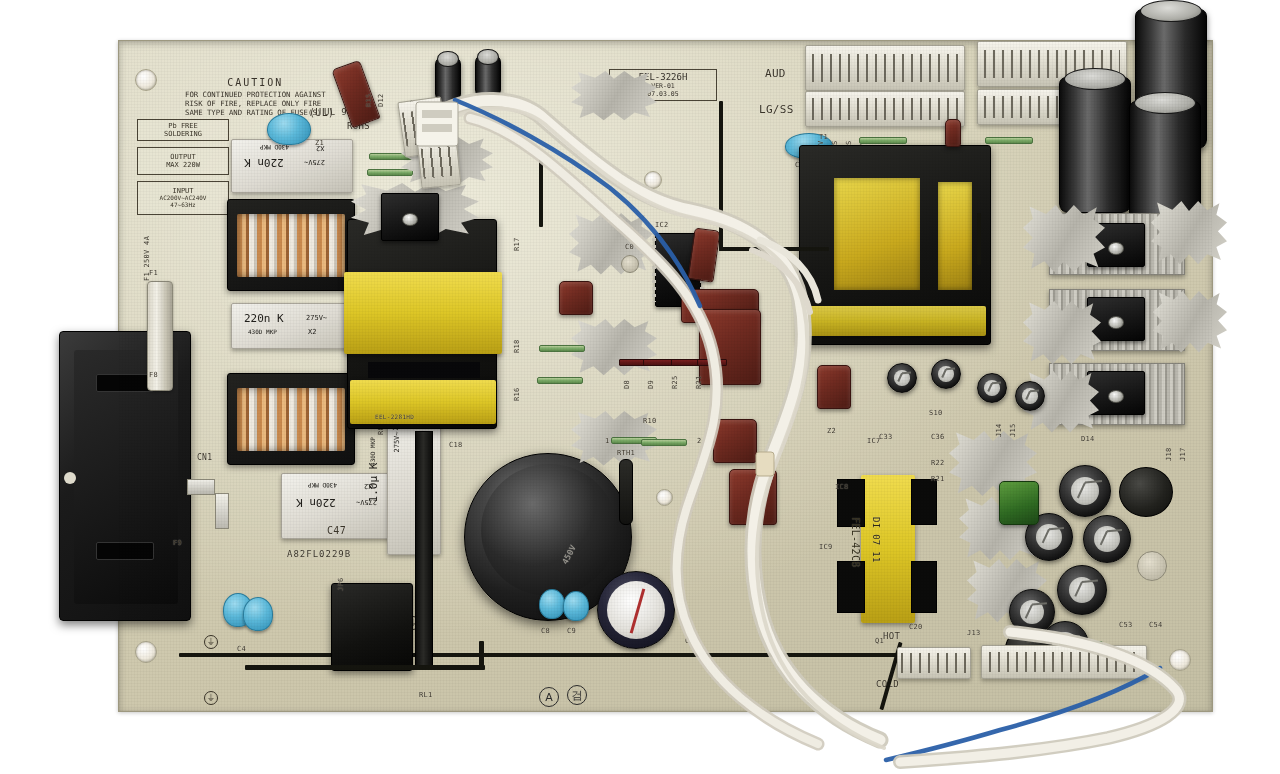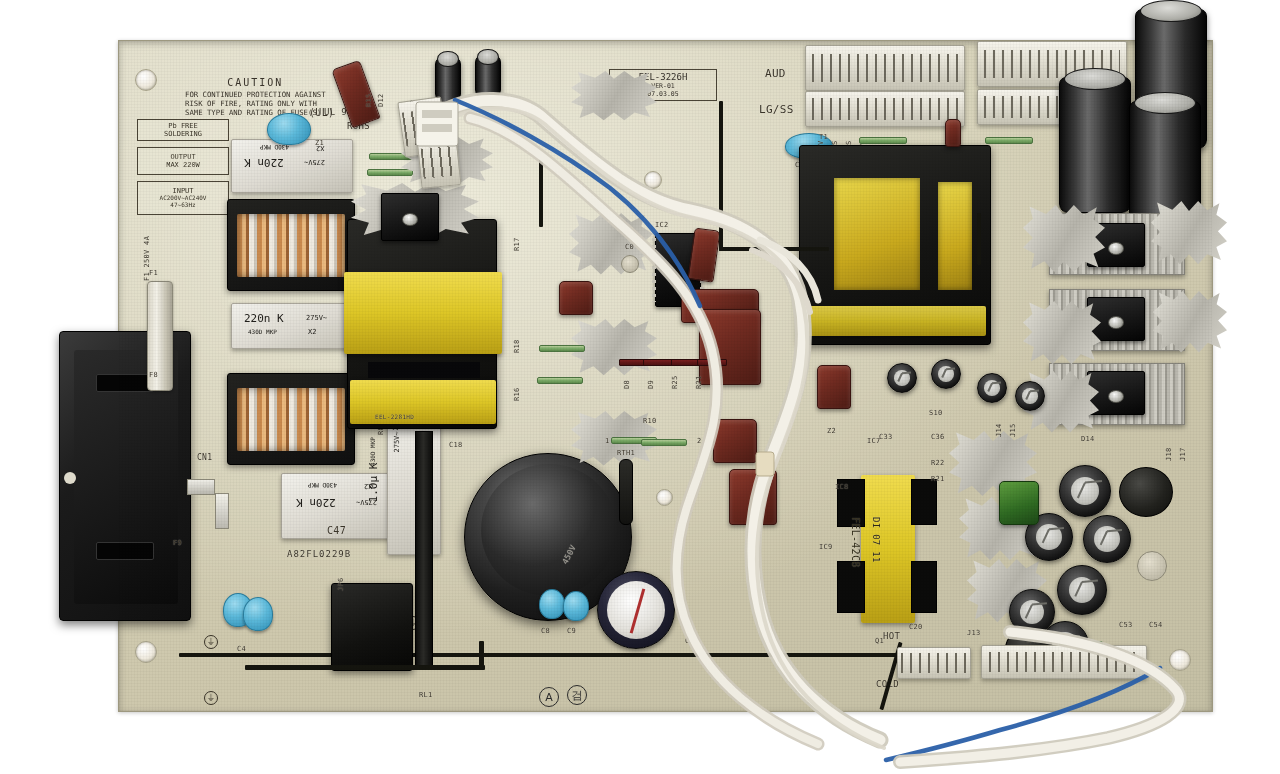--- a/index.html
+++ b/index.html
@@ -301,32 +301,32 @@
     <div class="mh" style="left:16px;  top:28px;"></div>
     <div class="mh" style="left:1050px;top:24px;"></div>
     <div class="mh" style="left:16px;  top:600px;"></div>
     <div class="mh" style="left:1050px;top:608px;"></div>
     <div class="mh" style="left:16px;  top:492px;"></div>
     <div class="mh" style="left:525px; top:130px;width:18px;height:18px;"></div>
     <div class="mh" style="left:537px; top:448px;width:17px;height:17px;"></div>
 
     <div class="caution" style="left:66px; top:18px;">
       <span class="hd">CAUTION</span><span>FOR CONTINUED PROTECTION AGAINST</span>
-<span>RISK OF FIRE, RATING ONLY WITH</span>
+<span>RISK OF FIRE, REPLACE ONLY FIRE</span>
 <span>SAME TYPE AND RATING OF FUSE(S)</span>
     </div>
     <div class="lbl" style="left:205px;top:66px;font-size:9px;">UL 94V-0</div>
     <div class="lbl" style="left:228px;top:80px;font-size:9px;">RoHS</div>
     <div class="lbl" style="left:190px;top:66px;font-size:10px;">(UL)</div>
 
     <div class="specbox" style="left:18px;top:78px;width:92px;height:22px;">
       <div>Pb FREE</div>
       <div>SOLDERING</div>
     </div>
-    <div class="specbox" style="left:18px;top:106px;width:92px;height:28px;font-family:Liberation Mono, monospace;">
+    <div class="specbox" style="left:18px;top:106px;width:92px;height:28px;">
       <div>OUTPUT</div>
       <div>MAX 220W</div>
     </div>
     <div class="specbox" style="left:18px;top:140px;width:92px;height:34px;">
       <div>INPUT</div>
       <div style="font-size:6px;">AC200V~AC240V</div>
       <div style="font-size:6px;">47~63Hz</div>
     </div>
 
     <div class="felbox" style="left:490px;top:28px;width:108px;">

